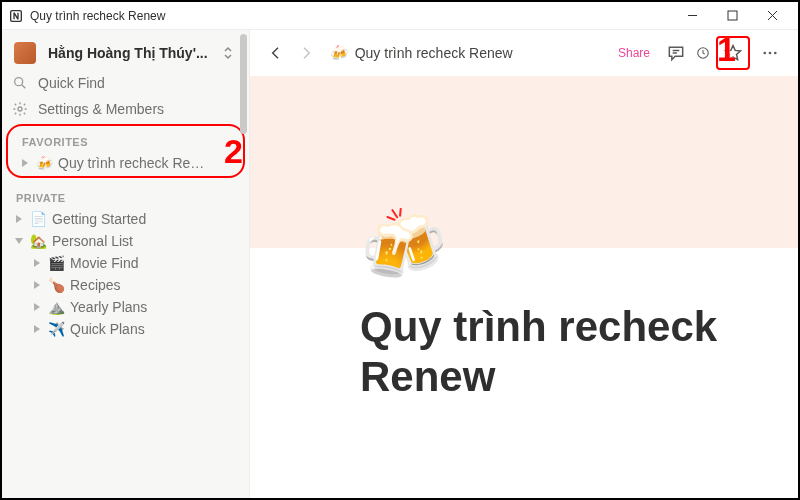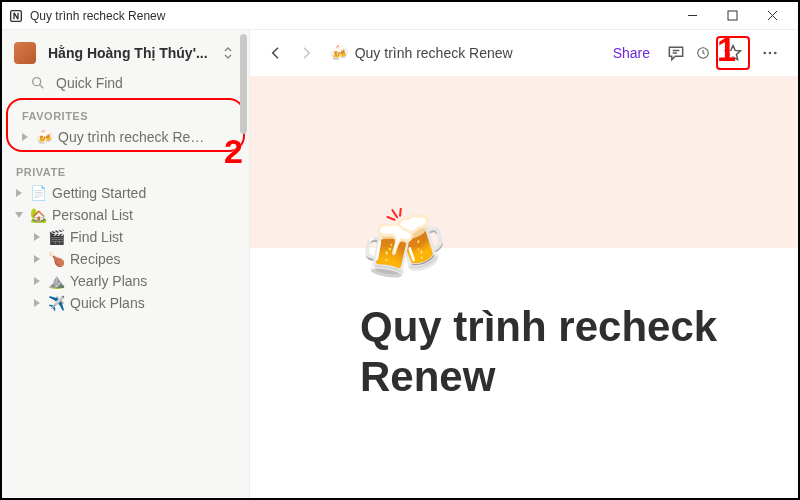--- a/index.html
+++ b/index.html
@@ -52,21 +52,21 @@
     width: 22px; height: 22px; border-radius: 4px;
     background: linear-gradient(135deg,#d97a4a,#b85a2a);
     flex-shrink:0;
   }
   .ws-name { font-weight: 600; color: #2f2f2f; font-size: 14px; overflow:hidden; text-overflow: ellipsis; white-space: nowrap; flex:1;}
   .ws-switch { width:14px;height:16px; color:#8a8a88;}
   .ws-switch svg{width:10px;height:16px;}
 
   .side-item {
     display: flex; align-items: flex-end; gap: 10px;
-    padding: 5px 28px;
+    padding: 5px 10px;
     color: #6f6f6d;
     cursor: pointer;
   }
   .side-item .ic { width: 16px; height:16px; display:flex;align-items:center;justify-content:center; color:#9b9b99;}
   .side-item .ic svg{width:16px;height:16px;}
   .side-item .lbl { font-weight:500; }
 
   .section-hdr {
     padding: 10px 14px 4px;
     font-size: 11px;
@@ -109,21 +109,21 @@
     padding: 0 14px;
     gap: 6px;
     color:#797977;
   }
   .nav-btn { width: 24px; height:24px; display:flex;align-items:center;justify-content:center; color:#454543;}
   .nav-btn svg{width:16px;height:16px;}
   .nav-btn.dim{color:#c5c5c3;}
   .crumb { display:flex; align-items:center; gap:6px; font-size:14px; color:#454543; margin-left:6px;}
   .crumb .emoji{font-size:15px;}
   .spacer{flex:1;}
-  .top-action { font-size:14px; color:#6d28d9; padding:0 6px;}
+  .top-action { font-size:12px; color:#ec4899; padding:0 6px;}
   .icon-btn { width:28px;height:28px;display:flex;align-items:center;justify-content:center;color:#5a5a58;}
   .icon-btn svg{width:20px;height:20px;}
   .star-box {
     border: 2.5px solid #ff0000;
     border-radius:4px;
     padding:1px;
   }
   .dots svg{width:18px;height:18px;}
 
   .cover {
@@ -220,20 +220,29 @@
 
     <div class="side-item">
       <span class="ic">
           <svg viewBox="0 0 24 24" fill="none" stroke="currentColor" stroke-width="2">
             <circle cx="10" cy="10" r="6"></circle>
             <path d="M20 20l-5.5-5.5"></path>
           </svg>
         </span>
       <span class="lbl">Quick Find</span>
     </div>
+    <div class="side-item">
+      <span class="ic">
+          <svg viewBox="0 0 24 24" fill="none" stroke="currentColor" stroke-width="2">
+            <circle cx="12" cy="12" r="3"></circle>
+            <path d="M12 2v3M12 19v3M4.2 4.2l2.1 2.1M17.7 17.7l2.1 2.1M2 12h3M19 12h3M4.2 19.8l2.1-2.1M17.7 6.3l2.1-2.1"></path>
+          </svg>
+        </span>
+      <span class="lbl">Settings &amp; Members</span>
+    </div>
 
     <div class="fav-box">
       <div class="section-hdr">FAVORITES</div>
       <div class="page-item">
         <span class="caret">
             <svg viewBox="0 0 8 8">
               <path d="M1 0l6 4-6 4z" fill="currentColor"></path>
             </svg>
           </span>
         <span class="emoji">🍻</span>
@@ -261,21 +270,21 @@
           <span class="emoji">🏡</span>
           <span class="plabel">Personal List</span>
         </div>
         <div class="page-item nested">
           <span class="caret">
             <svg viewBox="0 0 8 8">
               <path d="M1 0l6 4-6 4z" fill="currentColor"></path>
             </svg>
           </span>
           <span class="emoji">🎬</span>
-          <span class="plabel">Find List</span>
+          <span class="plabel">Movie Find</span>
         </div>
         <div class="page-item nested">
           <span class="caret">
             <svg viewBox="0 0 8 8">
               <path d="M1 0l6 4-6 4z" fill="currentColor"></path>
             </svg>
           </span>
           <span class="emoji">🍗</span>
           <span class="plabel">Recipes</span>
         </div>

